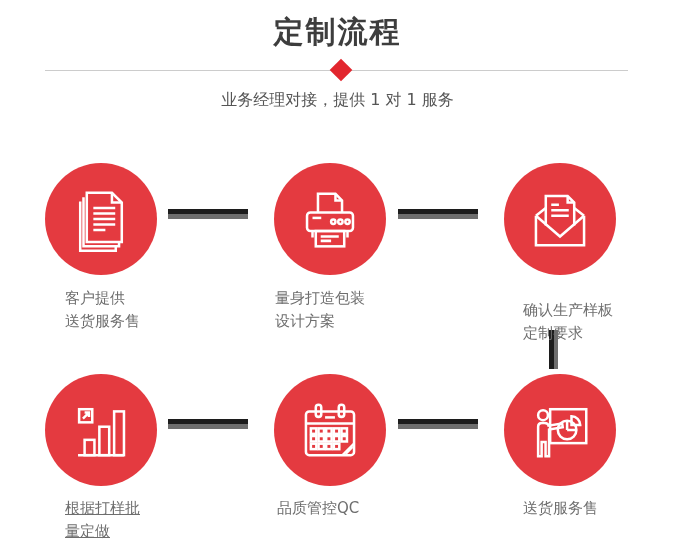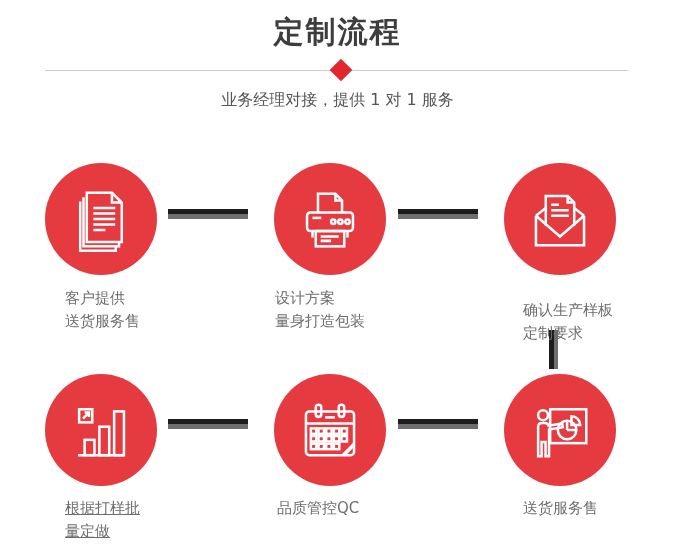--- a/index.html
+++ b/index.html
@@ -86,22 +86,22 @@
         <circle cx="35" cy="34.5" r="2"></circle>
         <circle cx="41.5" cy="34.5" r="2"></circle>
         <circle cx="48" cy="34.5" r="2"></circle>
         <path d="M16 43 V49 M48 43 V49"></path>
         <rect x="19" y="43" width="26" height="14"></rect>
         <path d="M23.5 48 H40 M23.5 52 H33"></path>
       </g>
     </svg>
   </div>
   <div class="step-label" style="left:275px;top:287px;">
+    <div>量身打造包装</div>
     <div>设计方案</div>
-    <div>量身打造包装</div>
   </div>
 
   <div class="circle" style="left:504px;top:163px;">
     <svg width="70" height="70" viewBox="0 0 64 64">
       <g class="ic">
         <path d="M19 38 V11 H39 L45 17 V38"></path>
         <path d="M39 11 V17 H45"></path>
         <path d="M24 19 H31 M24 24 H40 M24 29 H40"></path>
         <path d="M10 29 V56 H54 V29"></path>
         <path d="M10 29 L19 22 M54 29 L45 22"></path>

